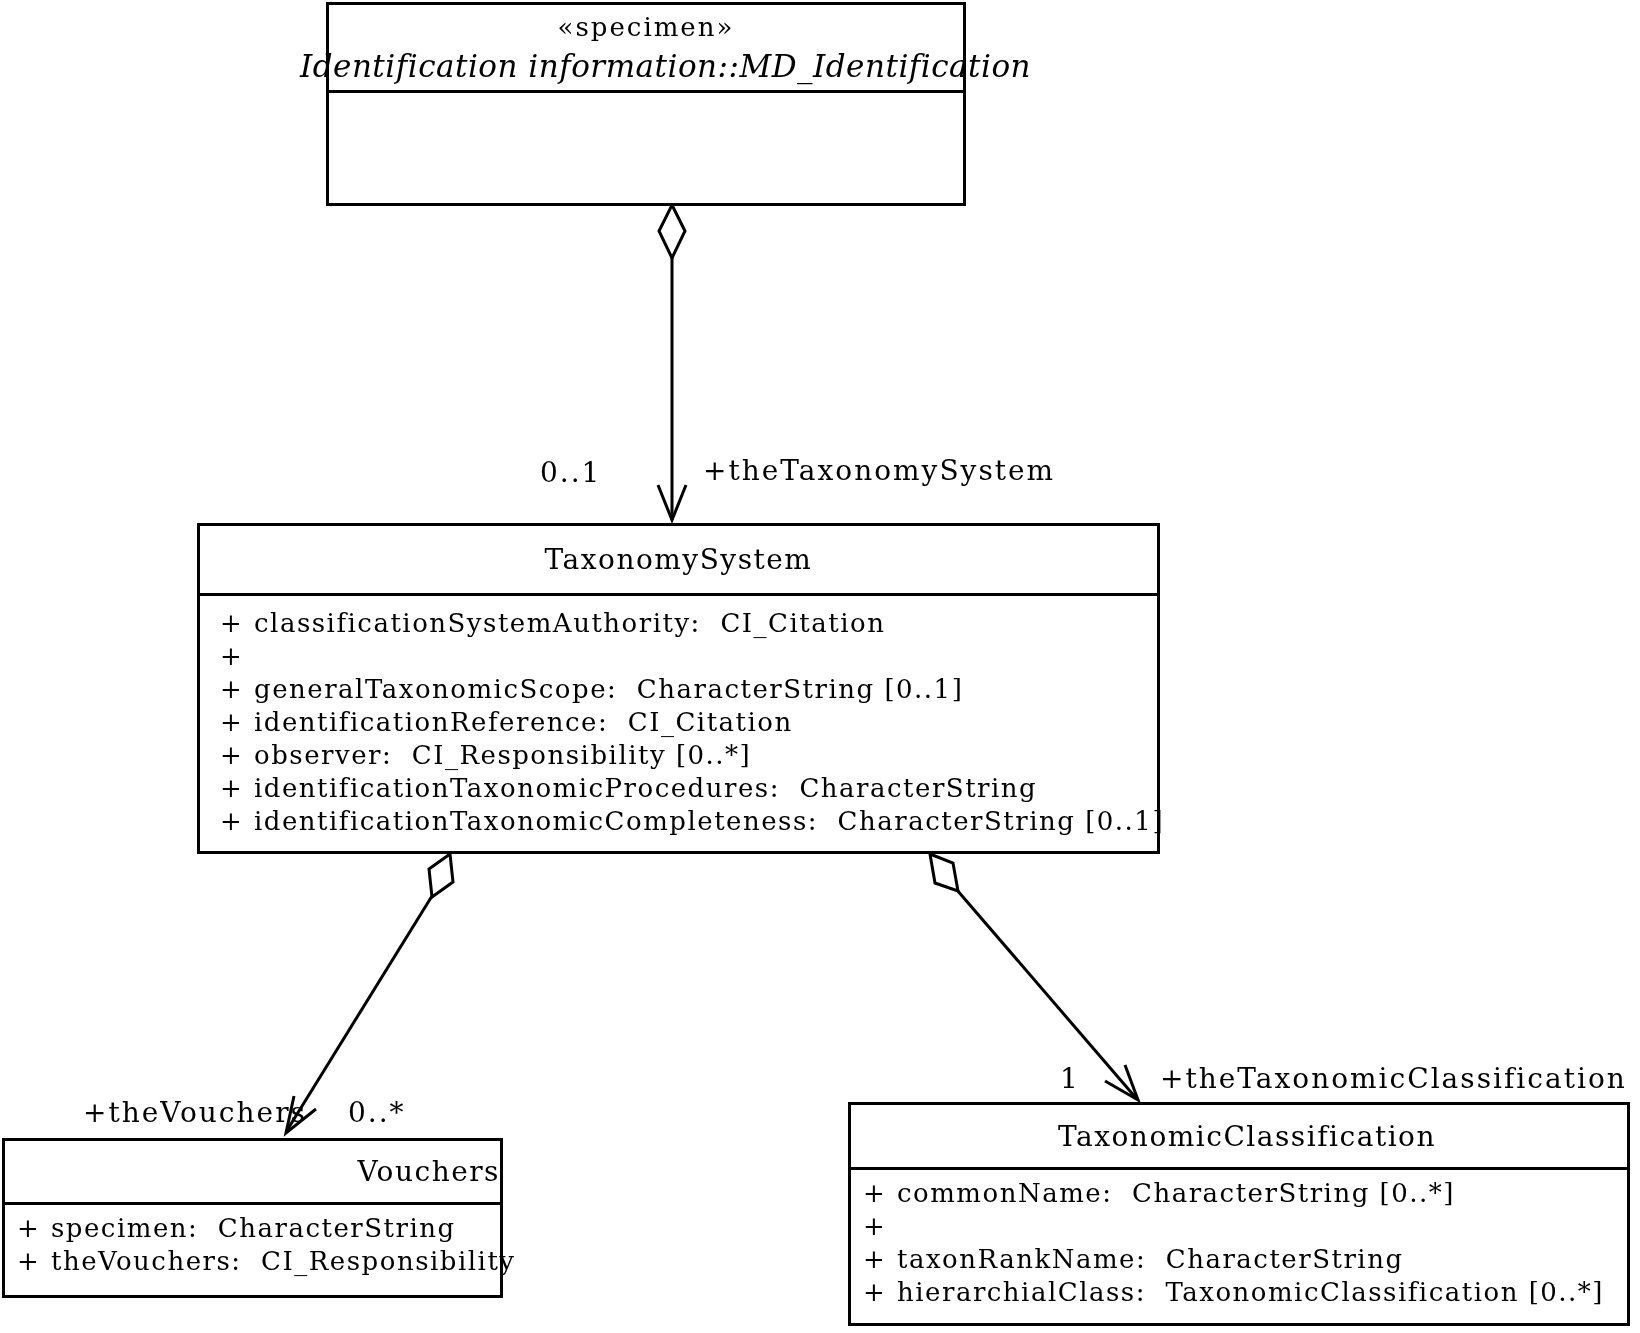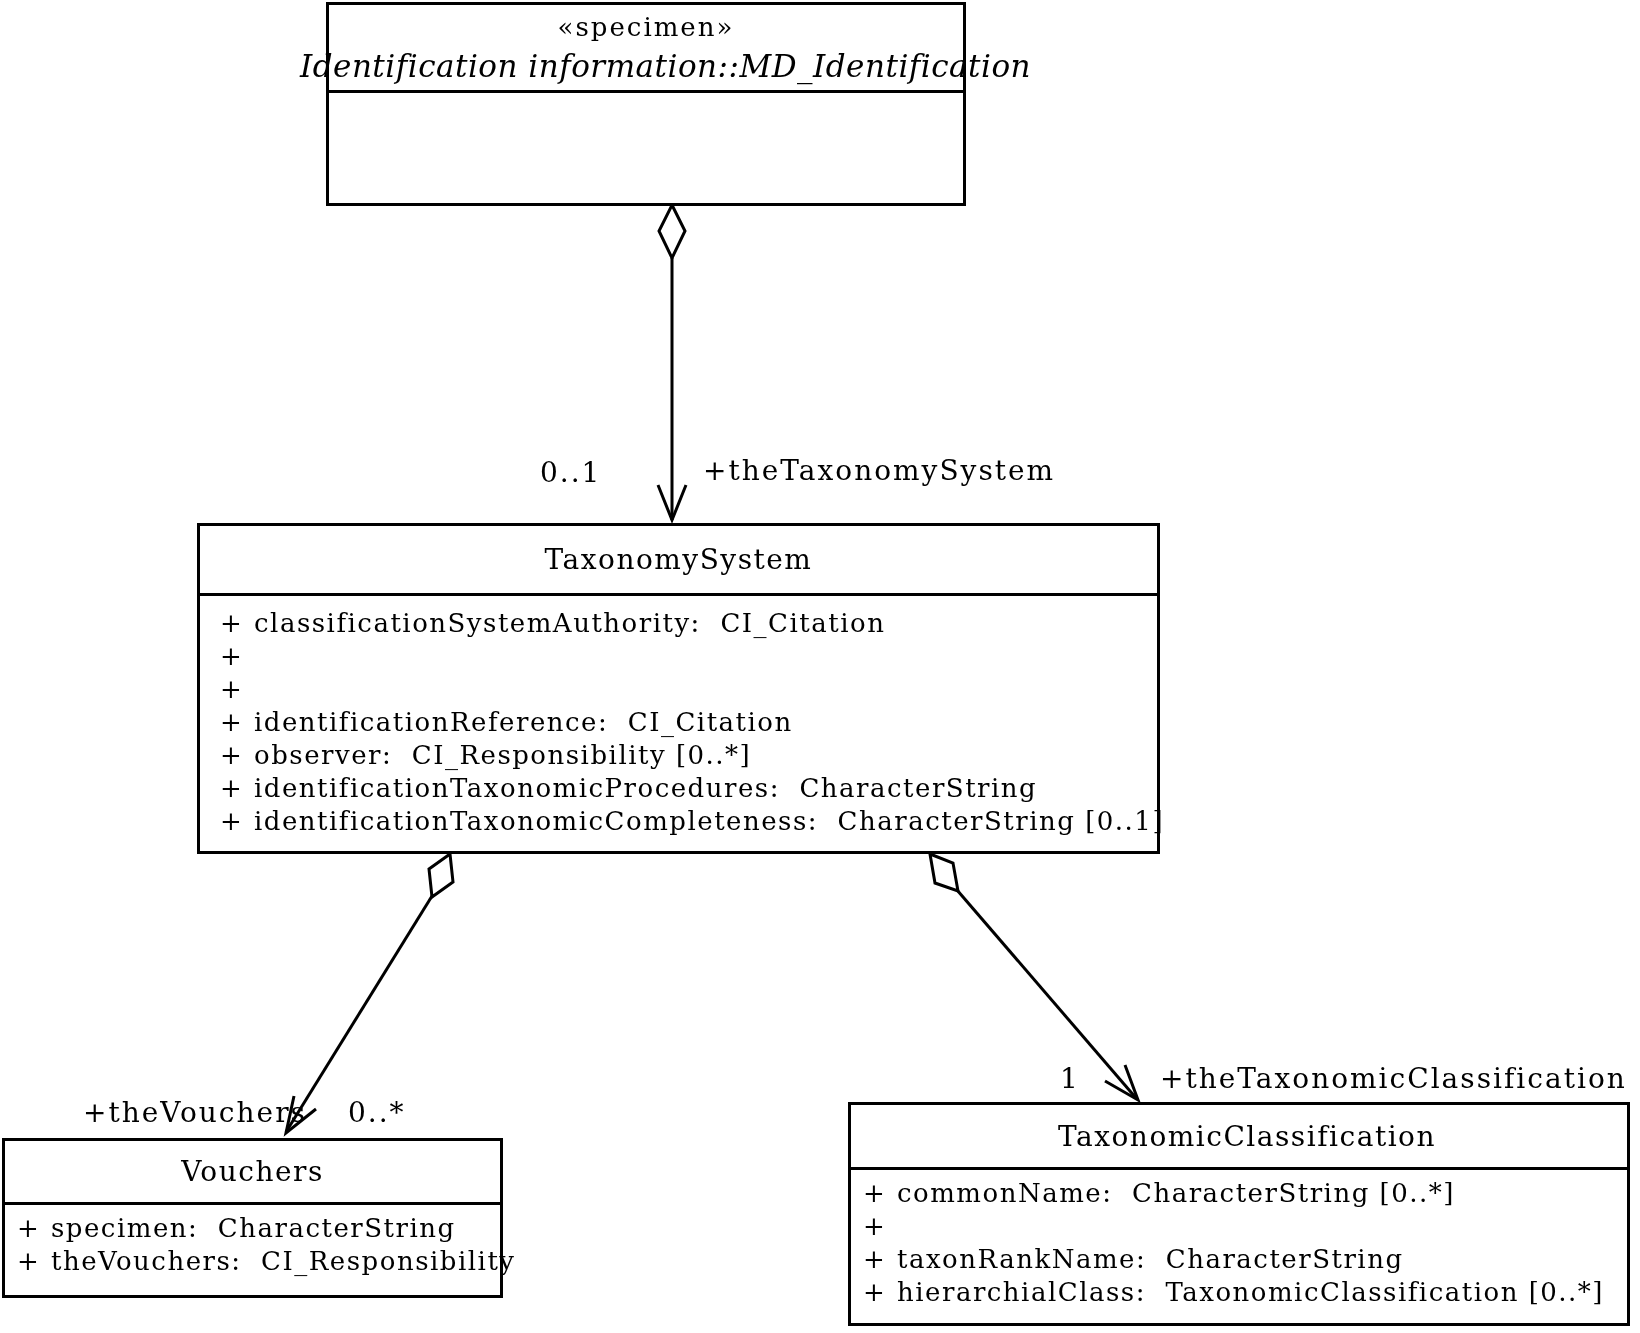--- a/index.html
+++ b/index.html
@@ -125,39 +125,39 @@
       <div class="class-name">TaxonomySystem</div>
     </div>
     <div class="uml-attrs">
       <div class="attr-row">
         <span class="attr-vis">+</span><span class="attr-text">classificationSystemAuthority:  CI_Citation</span>
       </div>
       <div class="attr-row">
         <span class="attr-vis">+</span>
       </div>
       <div class="attr-row">
-        <span class="attr-vis">+</span>
+        <span class="attr-vis">+</span><span class="attr-text">generalTaxonomicScope:  CharacterString [0..1]</span>
       </div>
       <div class="attr-row">
         <span class="attr-vis">+</span><span class="attr-text">identificationReference:  CI_Citation</span>
       </div>
       <div class="attr-row">
         <span class="attr-vis">+</span><span class="attr-text">observer:  CI_Responsibility [0..*]</span>
       </div>
       <div class="attr-row">
         <span class="attr-vis">+</span><span class="attr-text">identificationTaxonomicProcedures:  CharacterString</span>
       </div>
       <div class="attr-row">
         <span class="attr-vis">+</span><span class="attr-text">identificationTaxonomicCompleteness:  CharacterString [0..1]</span>
       </div>
     </div>
   </div>
 
   <div class="uml-class" style="left:2px; top:1138px; width:501px; height:160px;">
-    <div class="uml-title" style="height:64px;">
+    <div class="uml-title" style="height:64px;align-items:flex-end;">
       <div class="class-name">Vouchers</div>
     </div>
     <div class="uml-attrs" style="padding-top:8px; padding-left:12px;">
       <div class="attr-row">
         <span class="attr-vis">+</span><span class="attr-text">specimen:  CharacterString</span>
       </div>
       <div class="attr-row">
         <span class="attr-vis">+</span><span class="attr-text">theVouchers:  CI_Responsibility</span>
       </div>
     </div>

